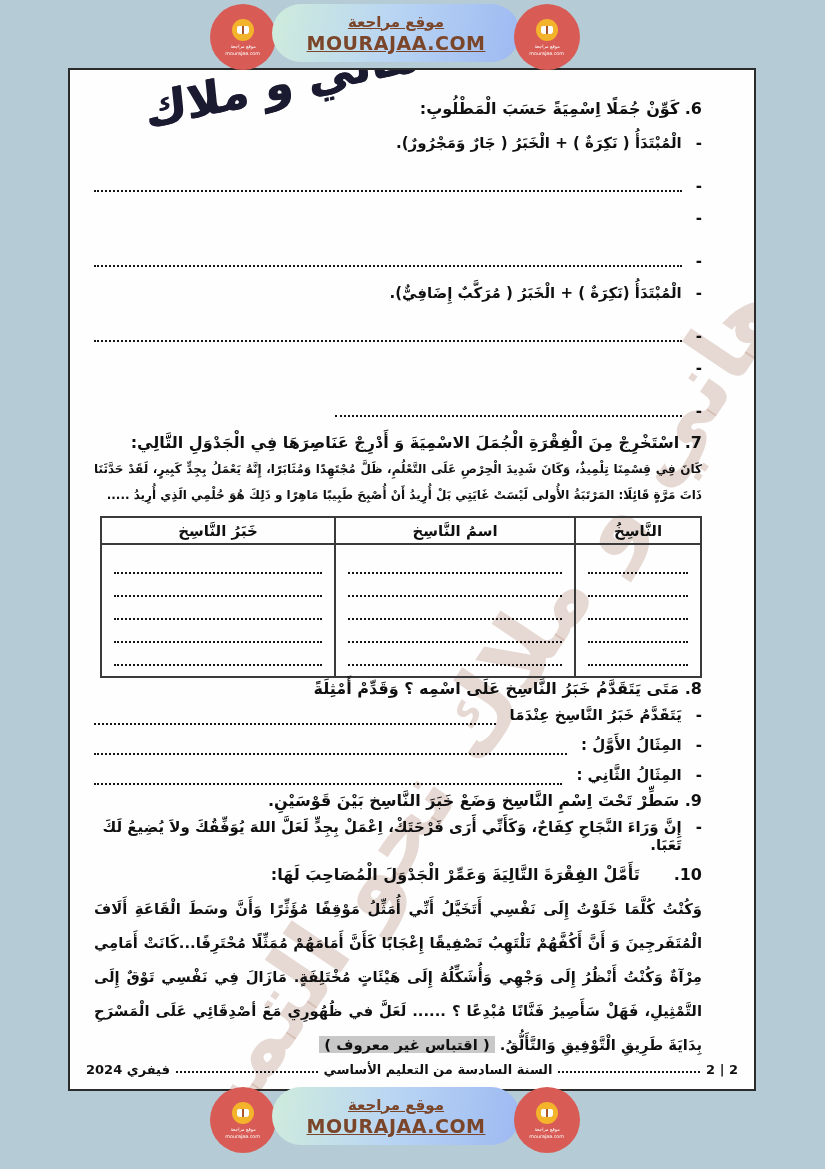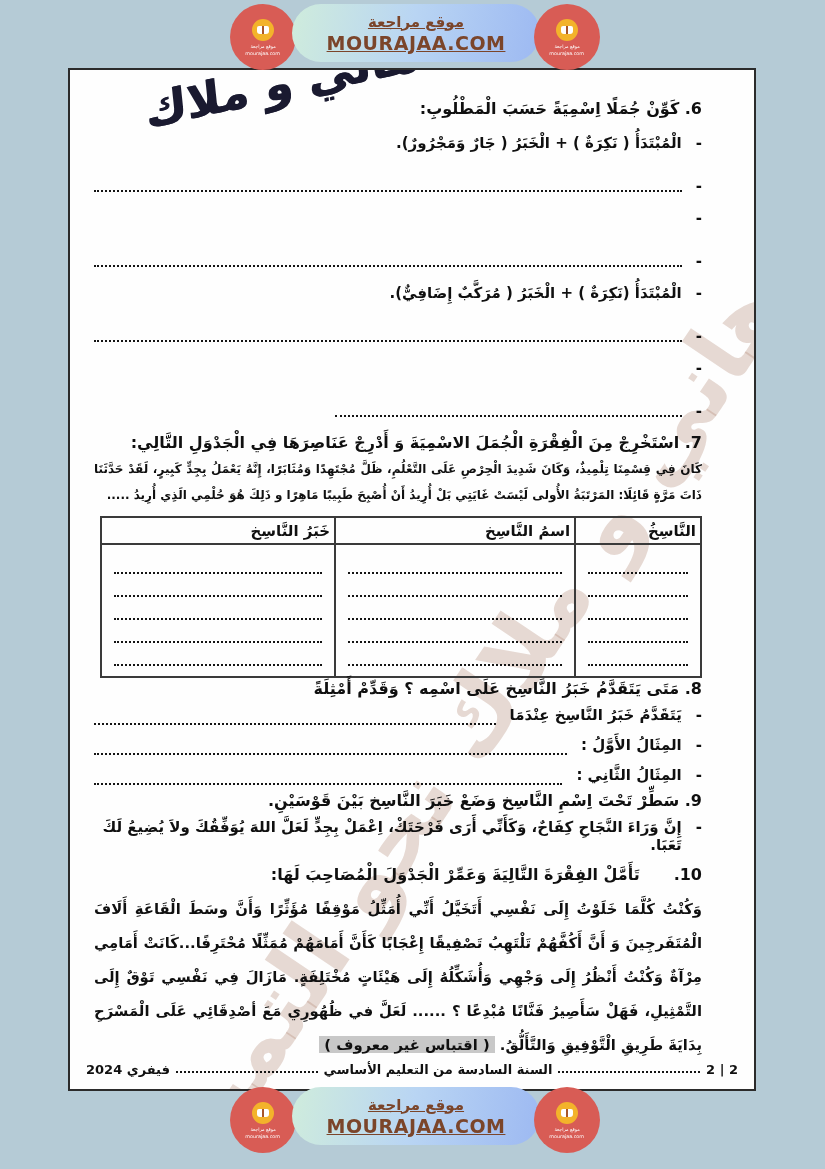--- a/index.html
+++ b/index.html
@@ -5,21 +5,21 @@
   html,body{margin:0;padding:0;}
   body{
     width:825px;height:1169px;
     background:#b5cbd6;
     font-family:"DejaVu Sans",sans-serif;
     overflow:hidden;
   }
   #screen{position:relative;width:825px;height:1169px;overflow:hidden;}
 
   
-  .banner{position:absolute;left:230px;width:372px;height:70px;z-index:10;}
+  .banner{position:absolute;left:210px;width:372px;height:70px;z-index:10;}
   .banner.top{top:2px;}
   .banner.bottom{top:1085px;}
   .pill{
     position:absolute;left:62px;top:2px;width:248px;height:58px;
     border-radius:29px;
     background:linear-gradient(100deg,#cfecdc 0%,#b9d5f3 48%,#9db9f2 100%);
     display:flex;flex-direction:column;align-items:center;justify-content:center;
     gap:1px;cursor:pointer;
   }
   .pill-ar{font-size:15px;font-weight:bold;color:#7b452a;text-decoration:underline;}
@@ -78,21 +78,21 @@
   .ansline .fill{flex:1;border-bottom:2.4px dotted #141414;margin-bottom:3px;}
   .ansline.short .fill{flex:0 0 57%;}
   .dash{font-weight:bold;}
 
   .para{font-size:12px;font-weight:bold;line-height:26px;text-align:justify;margin-top:2px;}
 
   table.nasekh{
     width:99%;border-collapse:collapse;margin-top:8px;table-layout:fixed;
   }
   table.nasekh th,table.nasekh td{border:2px solid #3a3a3a;}
-  table.nasekh th{font-size:15px;font-weight:bold;padding:2px 4px;height:21px;text-align:right;}
+  table.nasekh th{font-size:15px;font-weight:bold;padding:2px 4px;height:21px;text-align:center;}
   table.nasekh td{vertical-align:top;padding:6px 12px 8px;}
   .cell-dots{height:21px;border-bottom:2.4px dotted #141414;}
   .cell-dots:last-child{margin-bottom:2px;}
 
   .bullet{display:flex;gap:14px;font-weight:bold;font-size:15px;height:24px;margin-top:6px;align-items:flex-start;}
   .bullet .fill{flex:1;border-bottom:2px dotted #141414;margin-bottom:5px;align-self:flex-end;}
   .bullet.noline{height:auto;}
 
   .para10{font-size:14.8px;font-weight:bold;line-height:34px;text-align:justify;margin-top:6px;}
   .hl{background:#c8c8c8;padding:0 5px;}

